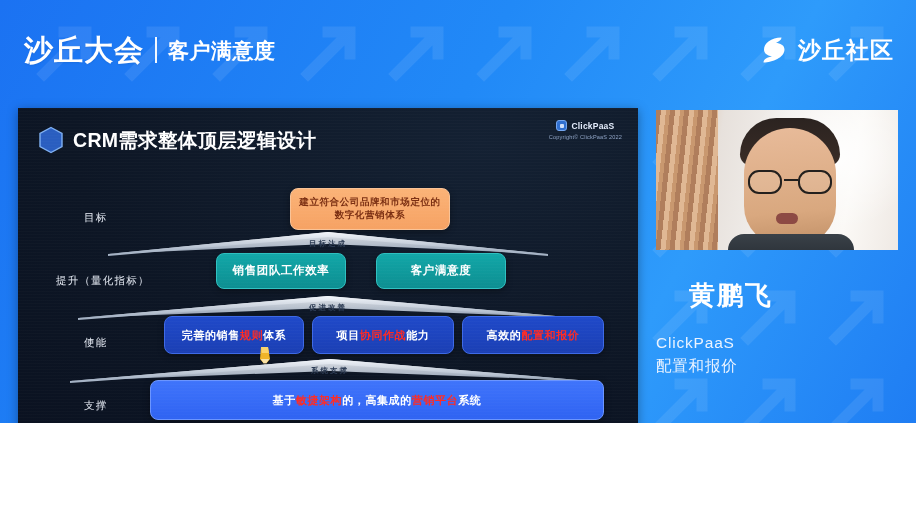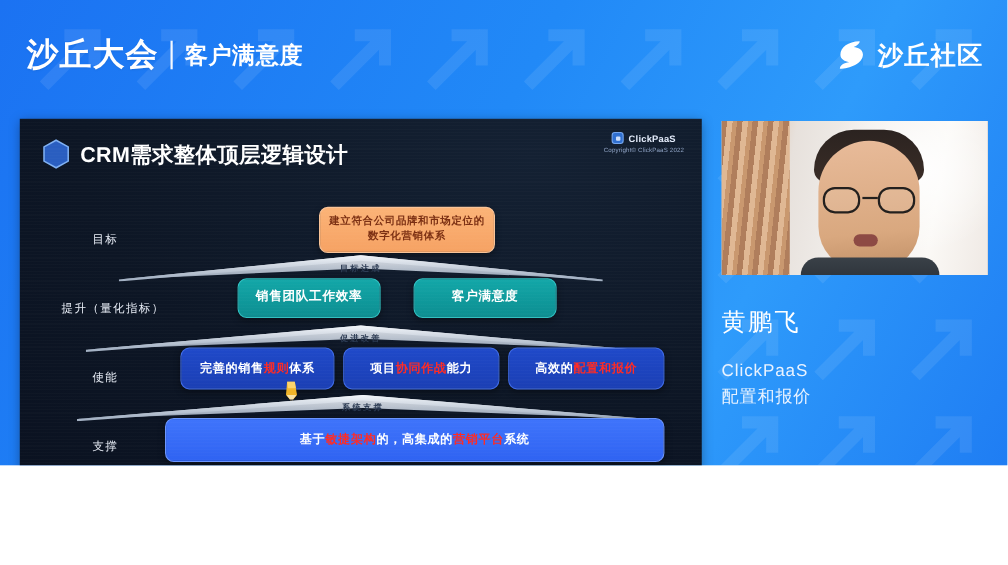--- a/index.html
+++ b/index.html
@@ -178,22 +178,23 @@
     background:#8d4a44; border-radius: 11px;
   }
   #video .body{
     position:absolute; left:72px; top:124px; width:126px; height:30px;
     background: linear-gradient(180deg,#3a4148 0%, #262c33 100%);
     border-radius: 16px 16px 0 0;
   }
 
   #speaker { position: absolute; left: 656px; top: 278px; width: 250px; }
   .speaker-name {
-    color: #ffffff; font-size: 22px; font-weight: normal; letter-spacing: 2px;
+    color: #ffffff; font-size: 26px; font-weight: bold; letter-spacing: 2px;
     margin-bottom: 18px;
+    margin-left: 33px;
   }
   .speaker-line {
     color: #eaf3ff; font-size: 15.5px; letter-spacing: .8px; line-height: 1.5;
   }
 </style>
 </head>
 <body>
 
 <div id="stage">
 

